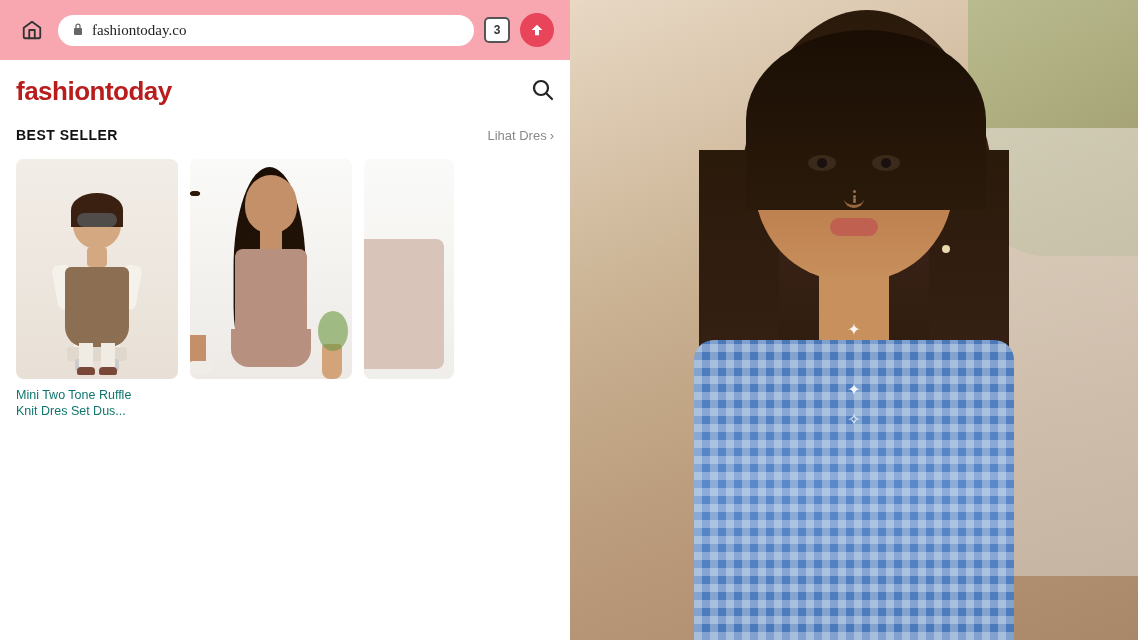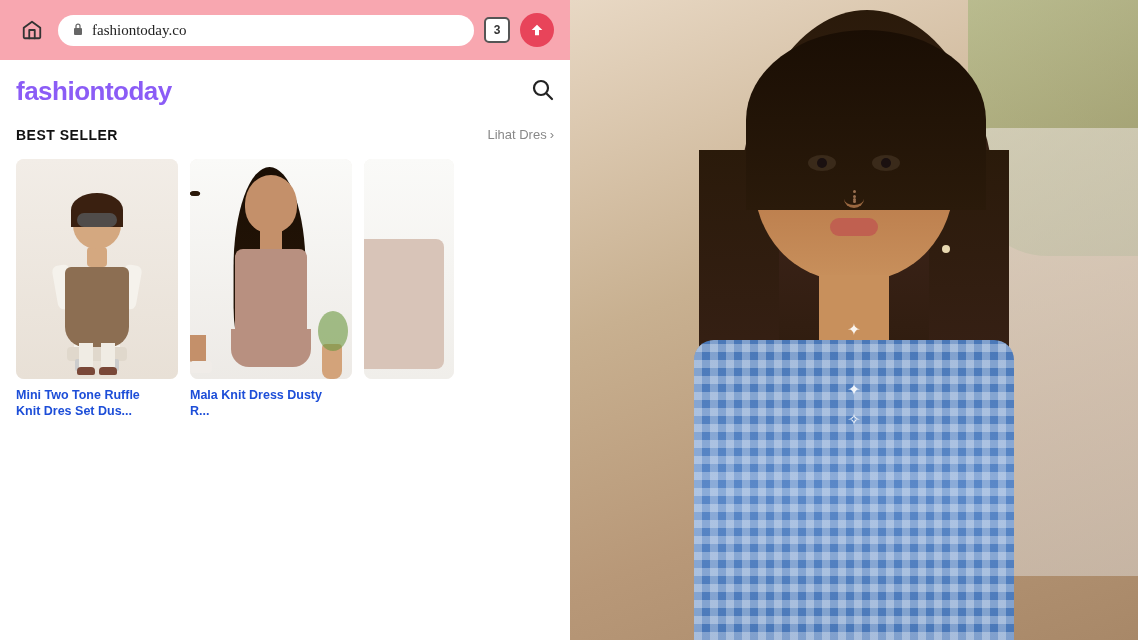--- a/index.html
+++ b/index.html
@@ -102,32 +102,32 @@
     .site-header {
       display: flex;
       align-items: center;
       justify-content: space-between;
       margin-bottom: 20px;
     }
 
     .site-logo {
       font-size: 26px;
       font-weight: 700;
-      color: #8b5cf6;
+      color: #b91c1c;
       letter-spacing: -0.5px;
     }
 
     .search-icon-btn {
       font-size: 22px;
       color: #333;
     }
 
     .section-header {
       display: flex;
-      align-items: flex-start;
+      align-items: flex-end;
       justify-content: space-between;
       margin-bottom: 16px;
       gap: 10px;
     }
 
     .section-title {
       font-size: 14px;
       font-weight: 800;
       color: #111;
       letter-spacing: 0.5px;
@@ -172,23 +172,23 @@
       width: 90px;
       height: 220px;
       border-radius: 8px;
       overflow: hidden;
       background: #f5f2ee;
       margin-bottom: 8px;
     }
 
     .product-name {
       font-size: 12.5px;
-      color: #1d4ed8;
+      color: #0f766e;
       line-height: 1.3;
-      font-weight: 700;
+      font-weight: 400;
     }
 
     
     .right-panel {
       width: 568px;
       height: 640px;
       position: relative;
       overflow: hidden;
       background: #c8b8a8;
     }
@@ -531,24 +531,20 @@
 
             <div style="position:absolute;top:170px;left:50%;transform:translateX(-50%);width:80px;height:38px;background:#b89080;border-radius:0 0 18px 18px;z-index:2;"></div>
 
             <div style="position:absolute;bottom:16px;left:calc(50%-14px);width:16px;height:28px;background:#c4906a;border-radius:0 0 4px 4px;z-index:2;"></div>
             <div style="position:absolute;bottom:16px;left:calc(50%-2px);width:16px;height:28px;background:#c4906a;border-radius:0 0 4px 4px;z-index:2;"></div>
 
             <div style="position:absolute;bottom:6px;left:calc(50%-18px);width:22px;height:12px;background:#f0ece8;border-radius:4px;z-index:3;"></div>
             <div style="position:absolute;bottom:6px;left:calc(50%+0px);width:22px;height:12px;background:#f0ece8;border-radius:4px;z-index:3;"></div>
           </div>
         </div>
-        <div class="product-name">
-          <span style="white-space:pre-line;">Mala Knit Dress Dusty
-R...</span>
-        </div>
       </div>
 
       <div class="product-card-3">
         <div class="product-image-container-3">
           <div style="width:100%;height:100%;background:linear-gradient(180deg,#fafaf8 0%,#f0eeea 100%);position:relative;">
 
             <div style="position:absolute;top:140px;left:0;width:50px;height:30px;background:#c89070;border-radius:4px;opacity:0.9;"></div>
 
             <div style="position:absolute;top:80px;left:0;width:80px;height:130px;background:#d8c4b8;border-radius:0 8px 8px 0;"></div>
           </div>

